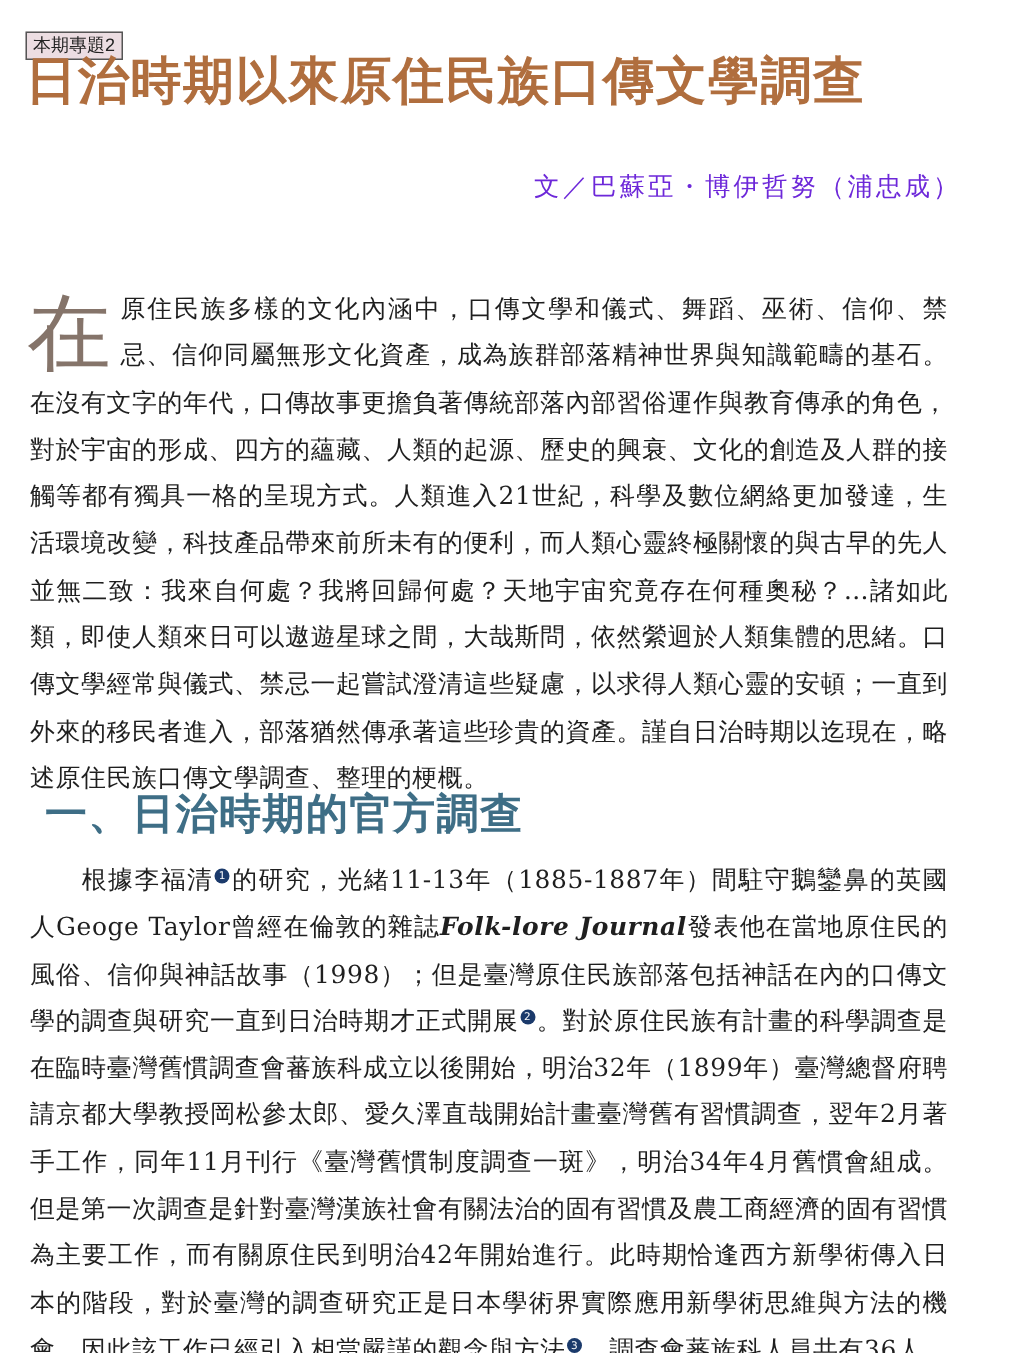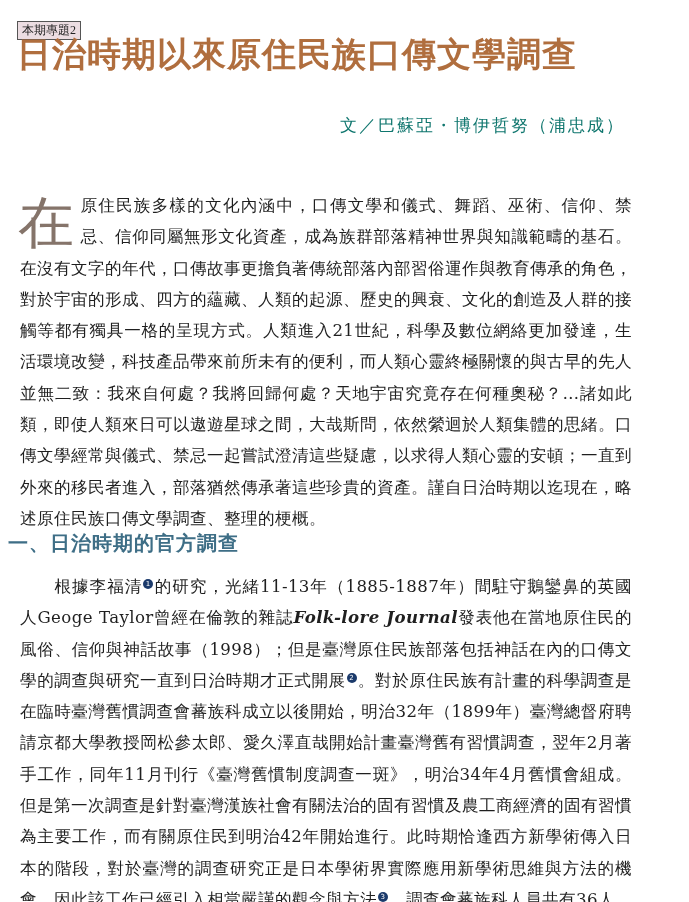--- a/index.html
+++ b/index.html
@@ -16,44 +16,44 @@
     color: #1a1a1a;
   }
   .tag {
     position: absolute;
     left: 17px;
     top: 21px;
     height: 17px;
     padding: 0 4px;
     border: 1px solid #555;
     background: #ecdde2;
-    font-family: Liberation Serif, serif;
+    font-family: Liberation Sans, sans-serif;
     font-size: 12px;
     line-height: 17px;
     color: #222;
   }
   .title {
     position: absolute;
     left: 17px;
     top: 32px;
     font-family: "DejaVu Serif", "Liberation Serif", serif;
     font-size: 34px;
     font-weight: bold;
     line-height: 44px;
     color: #b06e3e;
     letter-spacing: 1px;
     white-space: nowrap;
   }
   .byline {
     position: absolute;
-    right: 64px;
+    right: 48px;
     top: 113px;
     font-size: 17px;
     line-height: 24px;
-    color: #0f766e;
+    color: #6d28d9;
     letter-spacing: 2px;
     white-space: nowrap;
   }
   .body-text {
     position: absolute;
     left: 20px;
     width: 612px;
     font-size: 16.6px;
     line-height: 31.3px;
     color: #1f1f1f;
@@ -64,24 +64,24 @@
   .dropcap {
     float: left;
     font-size: 56px;
     line-height: 54px;
     margin: 6px 6px 0 -2px;
     color: #85746a;
     font-family: "DejaVu Serif", "Liberation Serif", serif;
   }
   .section-heading {
     position: absolute;
-    left: 8px;
+    left: 30px;
     top: 528px;
     font-family: "DejaVu Sans", "Liberation Sans", sans-serif;
-    font-size: 20px;
+    font-size: 28px;
     font-weight: bold;
     line-height: 30px;
     color: #3e6e86;
     letter-spacing: 1px;
   }
   .section-body { top: 571px; }
   .indent { display: inline-block; width: 34px; }
   .fn {
     display: inline-block;
     width: 10px;

